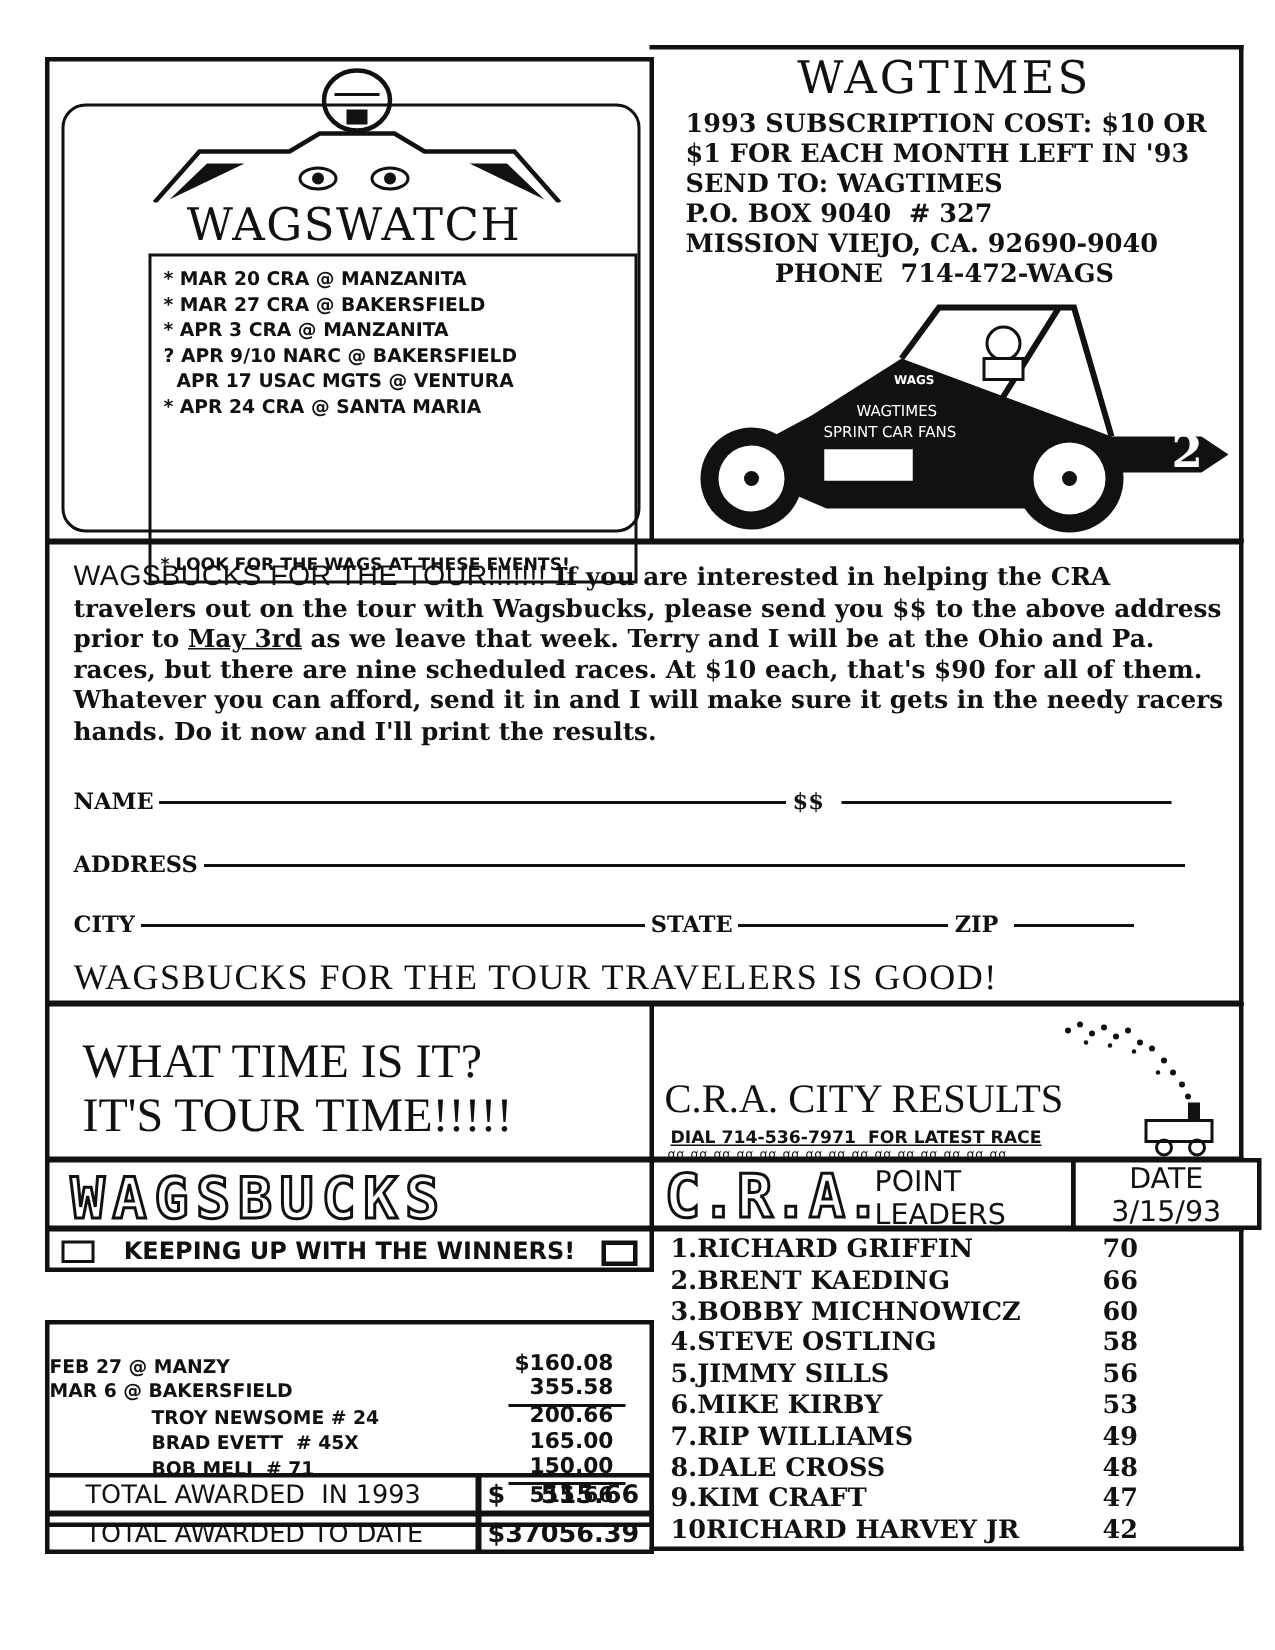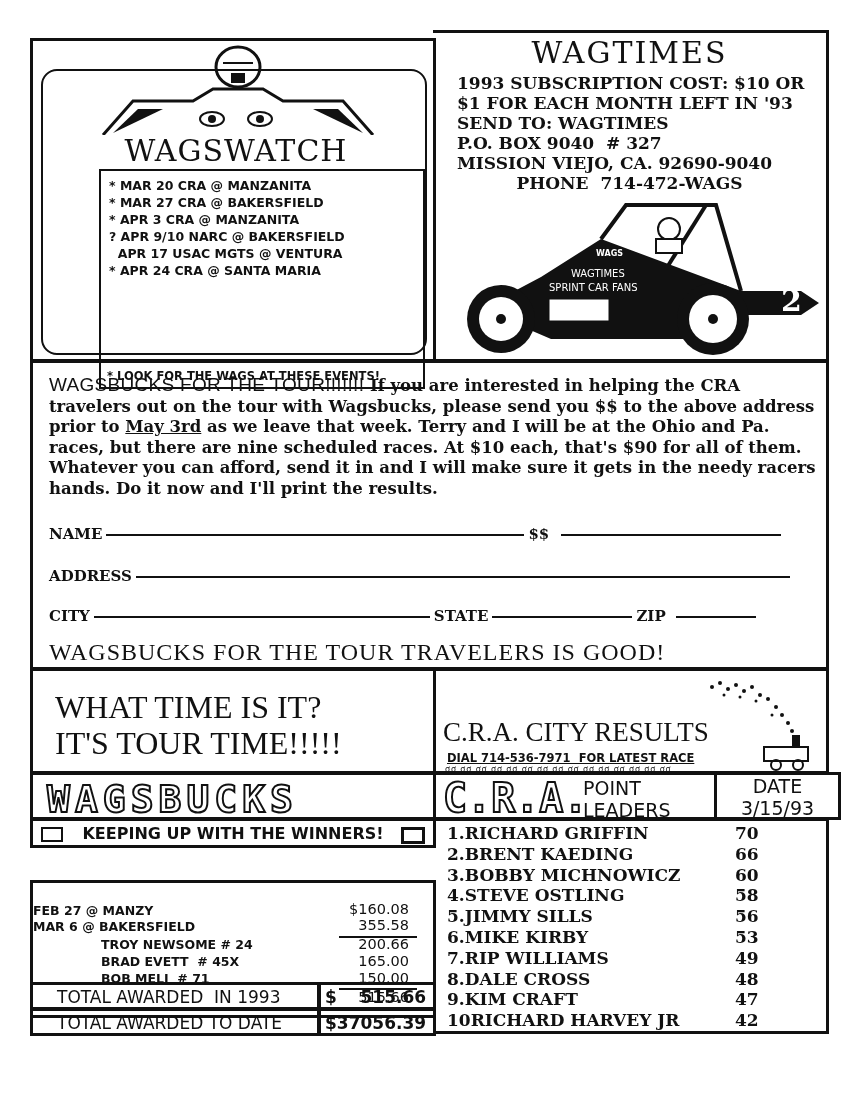--- a/index.html
+++ b/index.html
@@ -46,21 +46,21 @@
   #cra-text{position:absolute;left:10px;top:0px;font-size:40px;font-weight:bold;color:#fff;-webkit-text-stroke:2px #111;}
   #cra-sub{position:absolute;left:150px;top:2px;font-size:19px;line-height:22px;}
   #date-box{left:714px;top:772px;width:127px;height:48px;}
   #date-box div{text-align:center;font-size:19px;line-height:22px;}
   
   #keep{left:30px;top:818px;width:406px;height:30px;}
   #keep-text{position:absolute;left:0;width:100%;text-align:center;top:3px;font-size:16px;font-weight:bold;}
   .sq{position:absolute;top:6px;width:18px;height:11px;border:2px solid #111;}
   #winners{left:30px;top:880px;width:406px;height:138px;}
   .wrow{position:absolute;font-size:12.5px;font-weight:bold;}
-  .amt{position:absolute;right:24px;font-size:14.5px;font-weight:normal;text-align:right;}
+  .amt{position:absolute;right:24px;font-size:14.5px;font-weight:bold;text-align:right;}
   .uline{position:absolute;right:16px;width:78px;border-top:2px solid #111;}
   .tot{left:30px;width:290px;height:28px;}
   .tot-val{left:318px;width:118px;height:28px;}
   .tot div,.tot-val div{position:absolute;top:2px;font-size:17px;}
   
   #leaders{left:433px;top:818px;width:396px;height:216px;border-left:none;}
   .lrow{position:absolute;left:14px;font-size:17px;font-weight:bold;font-family:"DejaVu Serif",serif;}
   .lpts{position:absolute;left:302px;font-size:17px;font-weight:bold;font-family:"DejaVu Serif",serif;}
 </style>
 </head>

